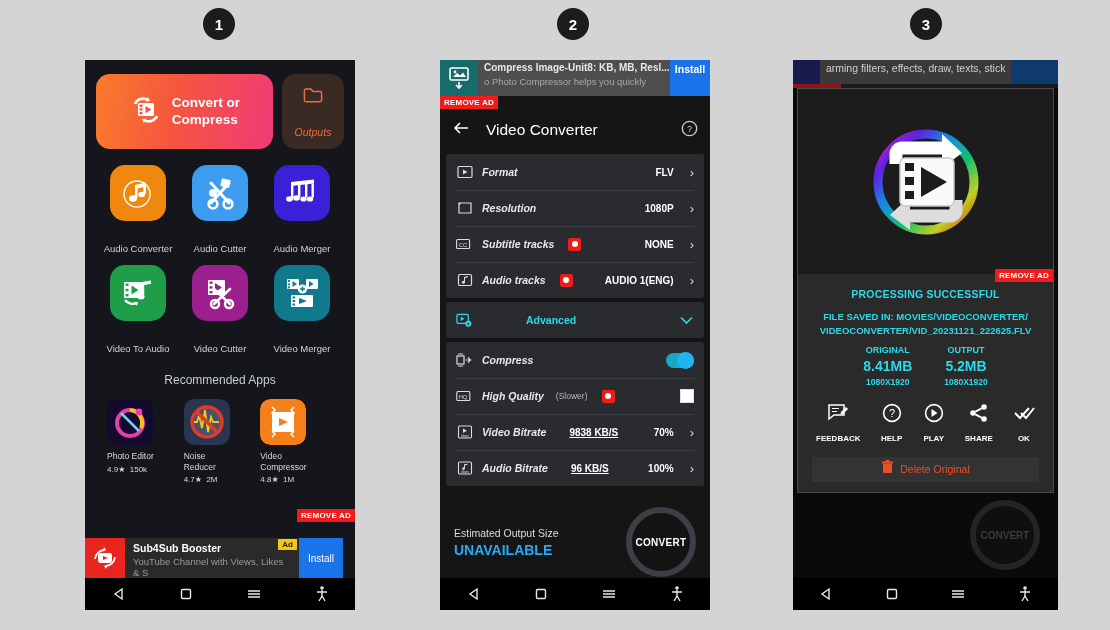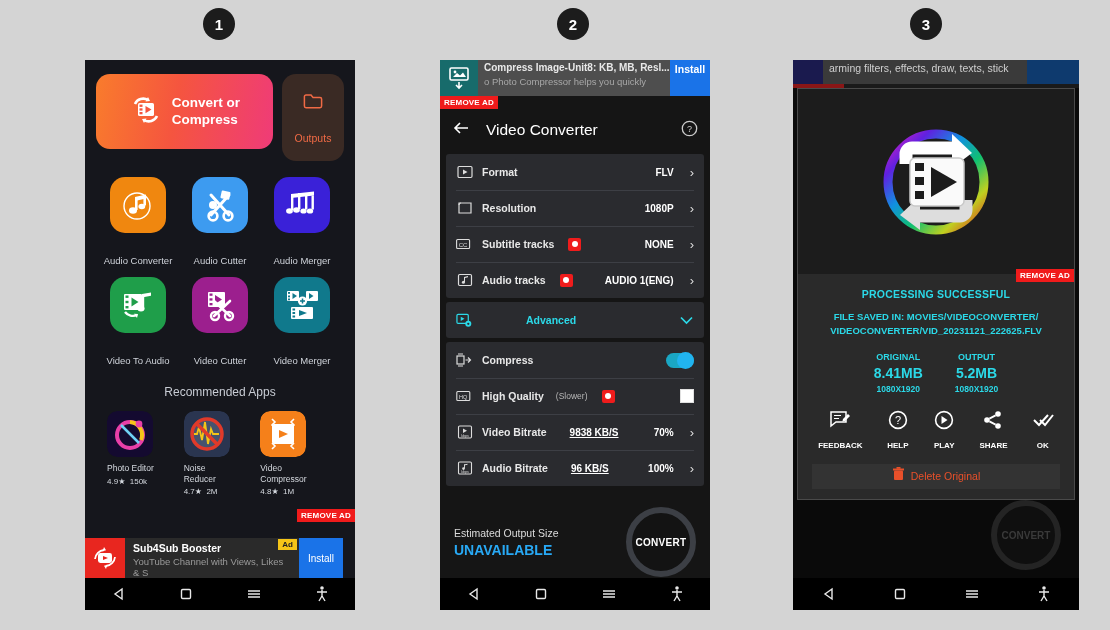--- a/index.html
+++ b/index.html
@@ -21,45 +21,45 @@
     top:8px;
   }
   .phone {
     position:absolute;
     top:60px;
     background:#000;
     overflow:hidden;
   }
   #phone1 { left:85px; width:270px; height:550px; }
   #phone2 { left:440px; width:270px; height:550px; }
-  #phone3 { left:793px; width:286px; height:550px; }
+  #phone3 { left:793px; width:265px; height:550px; }
 
   
   .navbar {
     position:absolute; bottom:0; left:0; right:0;
     height:32px; background:#000;
     display:flex; align-items:center; justify-content:space-around;
   }
   .navbar svg { display:block; }
 
   
   .p1-body { position:absolute; top:0; left:0; right:0; bottom:32px; background:#15161c; }
   .p1-top { display:flex; gap:9px; padding:14px 11px 0 11px; }
   .convert-card {
     flex:1; height:75px; border-radius:14px;
     background:linear-gradient(100deg,#f97c2c 0%,#f5553f 45%,#ef3b78 100%);
     display:flex; align-items:center; justify-content:center; gap:9px;
     color:#fff;
   }
   .convert-card .lbl { font-size:13.5px; font-weight:600; line-height:1.25; }
   .outputs-card {
-    width:62px; height:87px; border-radius:14px;
+    width:62px; height:75px; border-radius:14px;
     background:#3a2a24;
     display:flex; flex-direction:column; align-items:center; justify-content:center; gap:20px;
-    color:#f06a45; font-size:10.5px;
+    color:#f06a45; font-size:10.5px;font-style:italic;
   }
   .tool-grid { display:grid; grid-template-columns:repeat(3,1fr); gap:0 4px; padding:16px 14px 0 14px; }
   .tool { display:flex; flex-direction:column; align-items:center; margin-bottom:11px; }
   .tool-ico { width:56px; height:56px; border-radius:15px; display:flex; align-items:center; justify-content:center; }
   .tool-lbl { font-size:9.5px; color:#cfd3da; margin-top:22px; text-align:left; }
   .rec-title { text-align:center; color:#c8ccd4; font-size:12px; margin-top:8px; }
   .rec-grid { display:grid; grid-template-columns:repeat(3,1fr); gap:4px; padding:12px 22px 0 22px; }
   .rec { display:flex; flex-direction:column; align-items:flex-start; }
   .rec-ico { width:46px; height:46px; border-radius:10px; overflow:hidden; }
   .rec-name { font-size:8.5px; color:#d6dae0; margin-top:6px; line-height:1.25; }
@@ -86,21 +86,21 @@
   .p2-ad-t1 { color:#e8e8e8; font-size:10px; font-weight:bold; white-space:nowrap; }
   .p2-ad-t2 { color:#a8a8a8; font-size:9.5px; margin-top:3px; white-space:nowrap; }
   .p2-ad-install { width:40px; background:#1a73e8; color:#fff; font-size:10.5px; font-weight:600; display:flex; align-items:flex-start; justify-content:center; padding-top:3px; }
   .p2-body { position:absolute; top:36px; left:0; right:0; bottom:32px; background:#151515; }
   .p2-header { height:40px; display:flex; align-items:center; padding:0 12px; gap:16px; }
   .p2-title { color:#fff; font-size:15.5px; flex:1; }
   .sec { background:#2a2b2f; margin:4px 6px; border-radius:3px; }
   .row { display:flex; align-items:center; height:36px; padding:0 10px; gap:9px; position:relative; }
   .row + .row::before { content:""; position:absolute; left:10px; right:10px; top:0; height:1px; background:#3d3f45; }
   .row-ico { width:17px; height:15px; flex:none; display:flex; align-items:center; justify-content:center; }
-  .row-lbl { color:#e8e8e8; font-size:10.5px; font-weight:bold; }
+  .row-lbl { color:#e8e8e8; font-size:10.5px; font-weight:bold;font-style:italic; }
   .row-sub { color:#b8b8b8; font-size:8.5px; font-weight:normal; margin-left:3px; }
   .row-val { color:#fff; font-size:10px; font-weight:bold; margin-left:auto; }
   .row-val2 { color:#fff; font-size:10px; font-weight:bold; margin-left:14px;text-decoration:underline; }
   .chev { color:#ddd; font-size:13px; margin-left:7px; }
   .ad-dot { width:13px; height:13px; background:#ef1c1c; border-radius:2px; display:inline-flex; align-items:center; justify-content:center; margin-left:5px; }
   .ad-dot::after { content:""; width:6px; height:6px; border-radius:50%; background:#fff; }
   .adv-row { display:flex; align-items:center; height:36px; padding:0 10px; gap:9px; }
   .adv-lbl { color:#2bd9e8; font-size:10.5px; font-weight:bold;margin-left:44px; }
   .toggle { margin-left:auto; width:28px; height:15px; border-radius:8px; background:#1aa7c4; position:relative; }
   .toggle::after { content:""; position:absolute; right:0; top:-1px; width:17px; height:17px; border-radius:50%; background:#21b4f0; }
@@ -125,21 +125,21 @@
   .p3-bg { position:absolute; top:0; left:0; right:0; bottom:0; background:#0a0a0a; }
   .p3-dialog {
     position:absolute; top:28px; left:4px; right:4px;
     background:#2a2a2a; border:1px solid #4a4a4a;
     padding-bottom:10px;
   }
   .p3-logo-area { height:185px; background:#1c1c1c; display:flex; align-items:center; justify-content:center; position:relative; }
   .p3-logo { width:140px; height:140px; }
   .p3-success { color:#2bd9e8; font-size:10.5px; font-weight:bold; text-align:center; margin-top:14px; letter-spacing:.2px; }
   .p3-path { color:#2bd9e8; font-size:9.5px; font-weight:bold; text-align:center; margin-top:10px; line-height:1.45; padding:0 8px; }
-  .p3-sizes { display:flex; justify-content:center; gap:32px; margin-top:14px; }
+  .p3-sizes { display:flex; justify-content:center; gap:32px; margin-top:7px; }
   .p3-size { text-align:center; }
   .p3-size-lbl { color:#2bd9e8; font-size:9px; font-weight:bold; }
   .p3-size-val { color:#2bd9e8; font-size:14px; font-weight:bold; margin-top:3px; }
   .p3-size-dim { color:#2bd9e8; font-size:8.5px; font-weight:bold; margin-top:3px; }
   .p3-actions { display:flex; justify-content:space-around; margin-top:16px; padding:0 8px; }
   .p3-act { display:flex; flex-direction:column; align-items:center; gap:7px; }
   .p3-act-lbl { color:#fff; font-size:8px; font-weight:bold; }
   .p3-delete {
     margin:14px 14px 0 14px; height:25px; background:#333;
     display:flex; align-items:center; justify-content:center; gap:6px;

